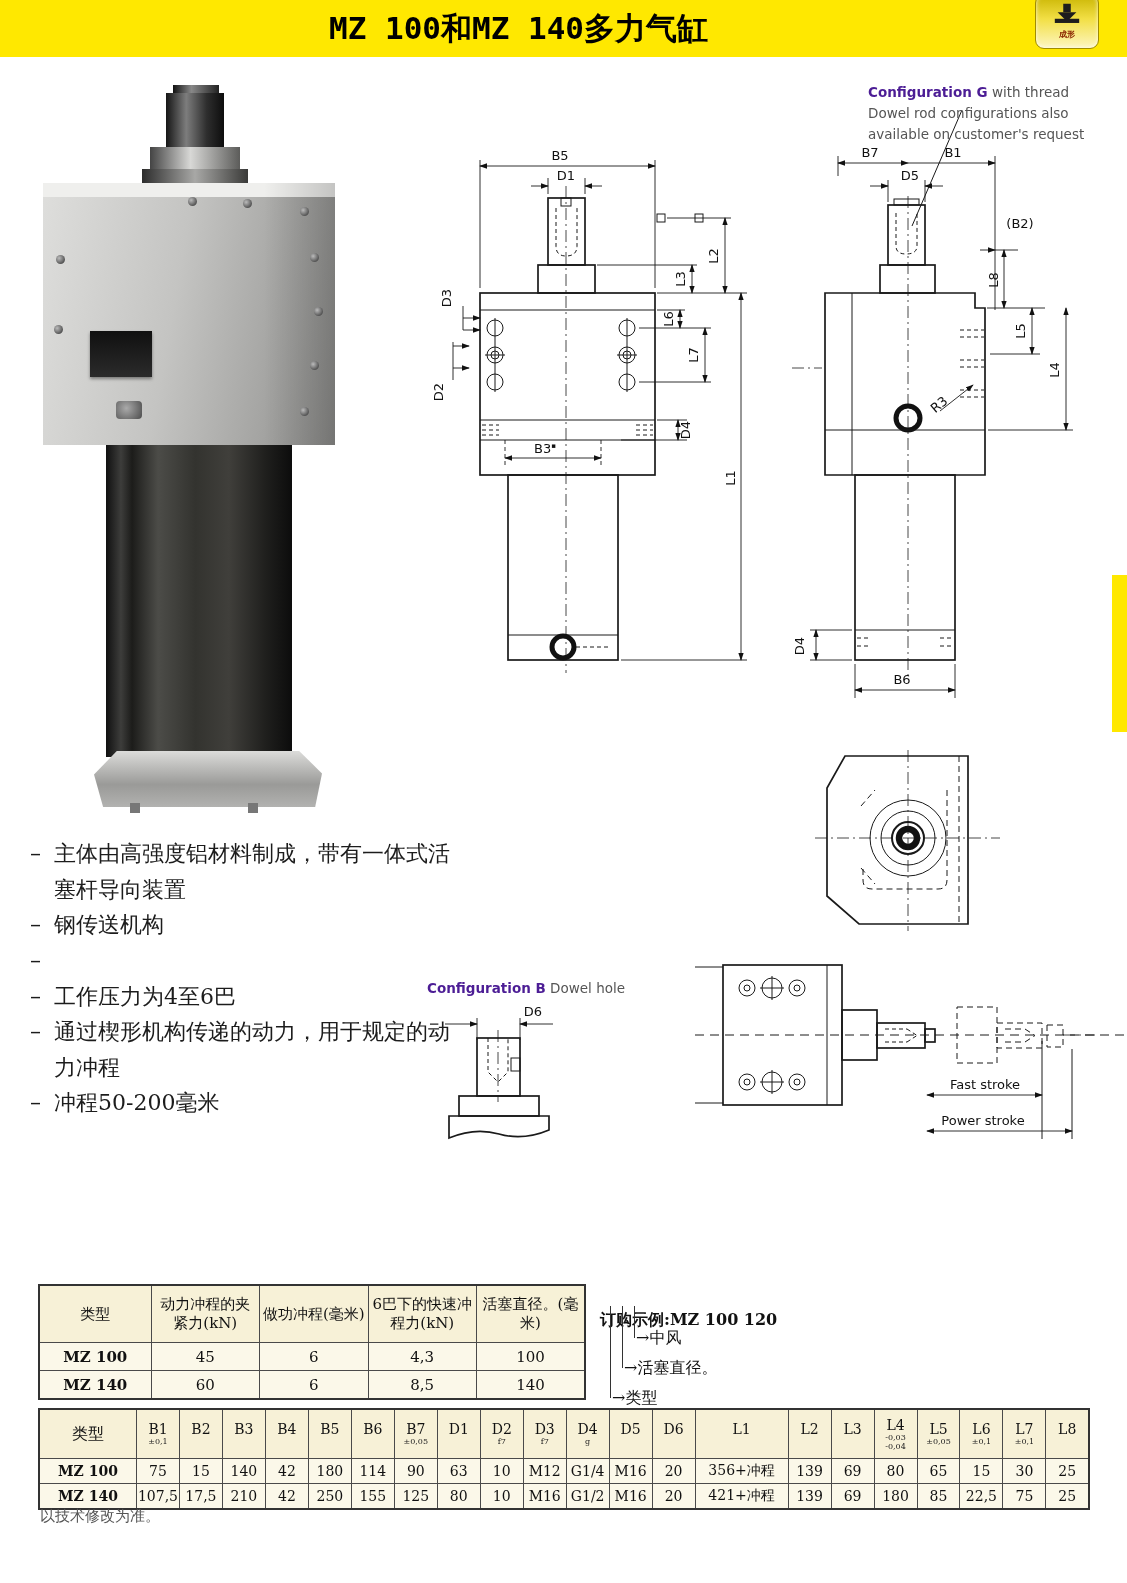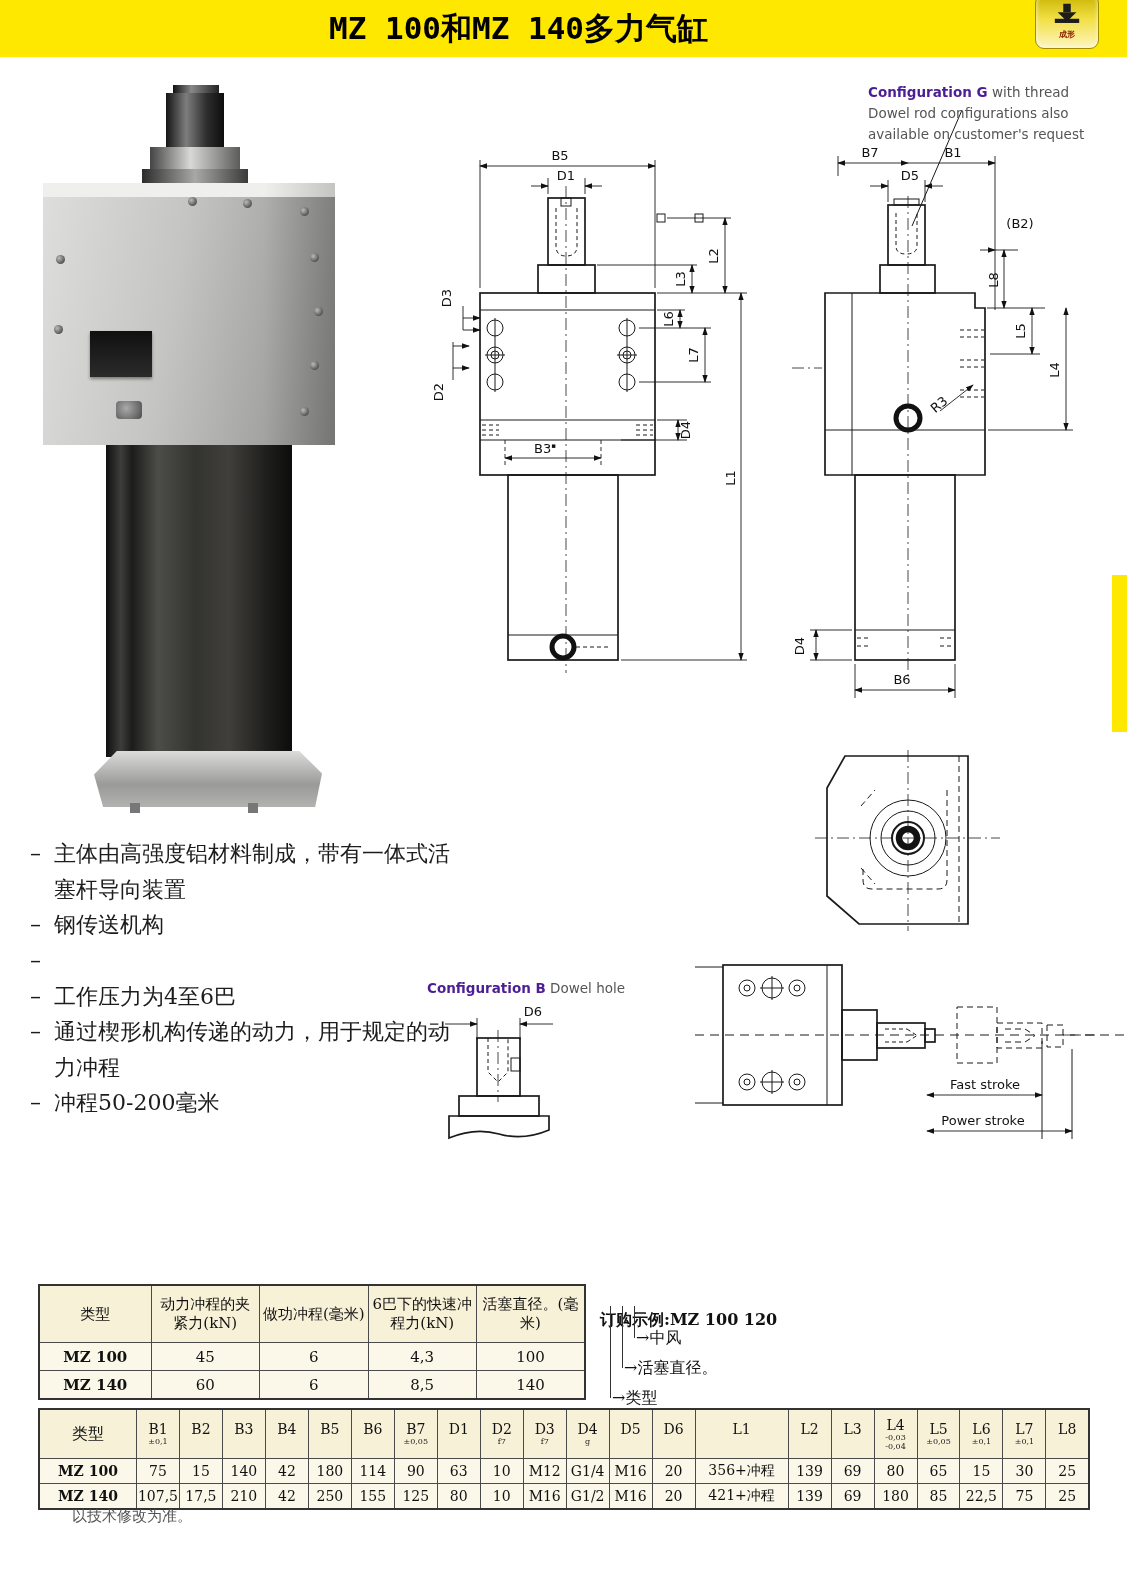--- a/index.html
+++ b/index.html
@@ -73,21 +73,21 @@
   
   .ordering{position:absolute;left:600px;top:1282px;width:195px;height:130px;
             font-family:"DejaVu Serif","Liberation Serif",serif;font-size:16px;color:#111;}
   .ord-title{font-weight:bold;margin-top:28px;}
   .vl{position:absolute;border-left:1px solid #333;top:24px;}
   .ord-item{position:absolute;white-space:nowrap;}
   .notes{position:absolute;left:795px;top:1281px;width:318px;
          font-family:"DejaVu Serif","Liberation Serif",serif;font-size:16px;color:#111;line-height:1.5;}
   .notes .gap{height:16px;}
   .footer-note{position:absolute;left:40px;top:1507px;font-size:15px;color:#555;
-               font-family:"DejaVu Serif","Liberation Serif",serif;margin-left:32px;}
+               font-family:"DejaVu Serif","Liberation Serif",serif;}
 </style>
 </head>
 <body>
 
 <div class="page">
 
   <div class="hdr">
     <div class="hdr-title">MZ 100和MZ 140多力气缸</div>
     <div class="hdr-icon">
       <svg width="30" height="24" viewBox="0 0 32 24">

